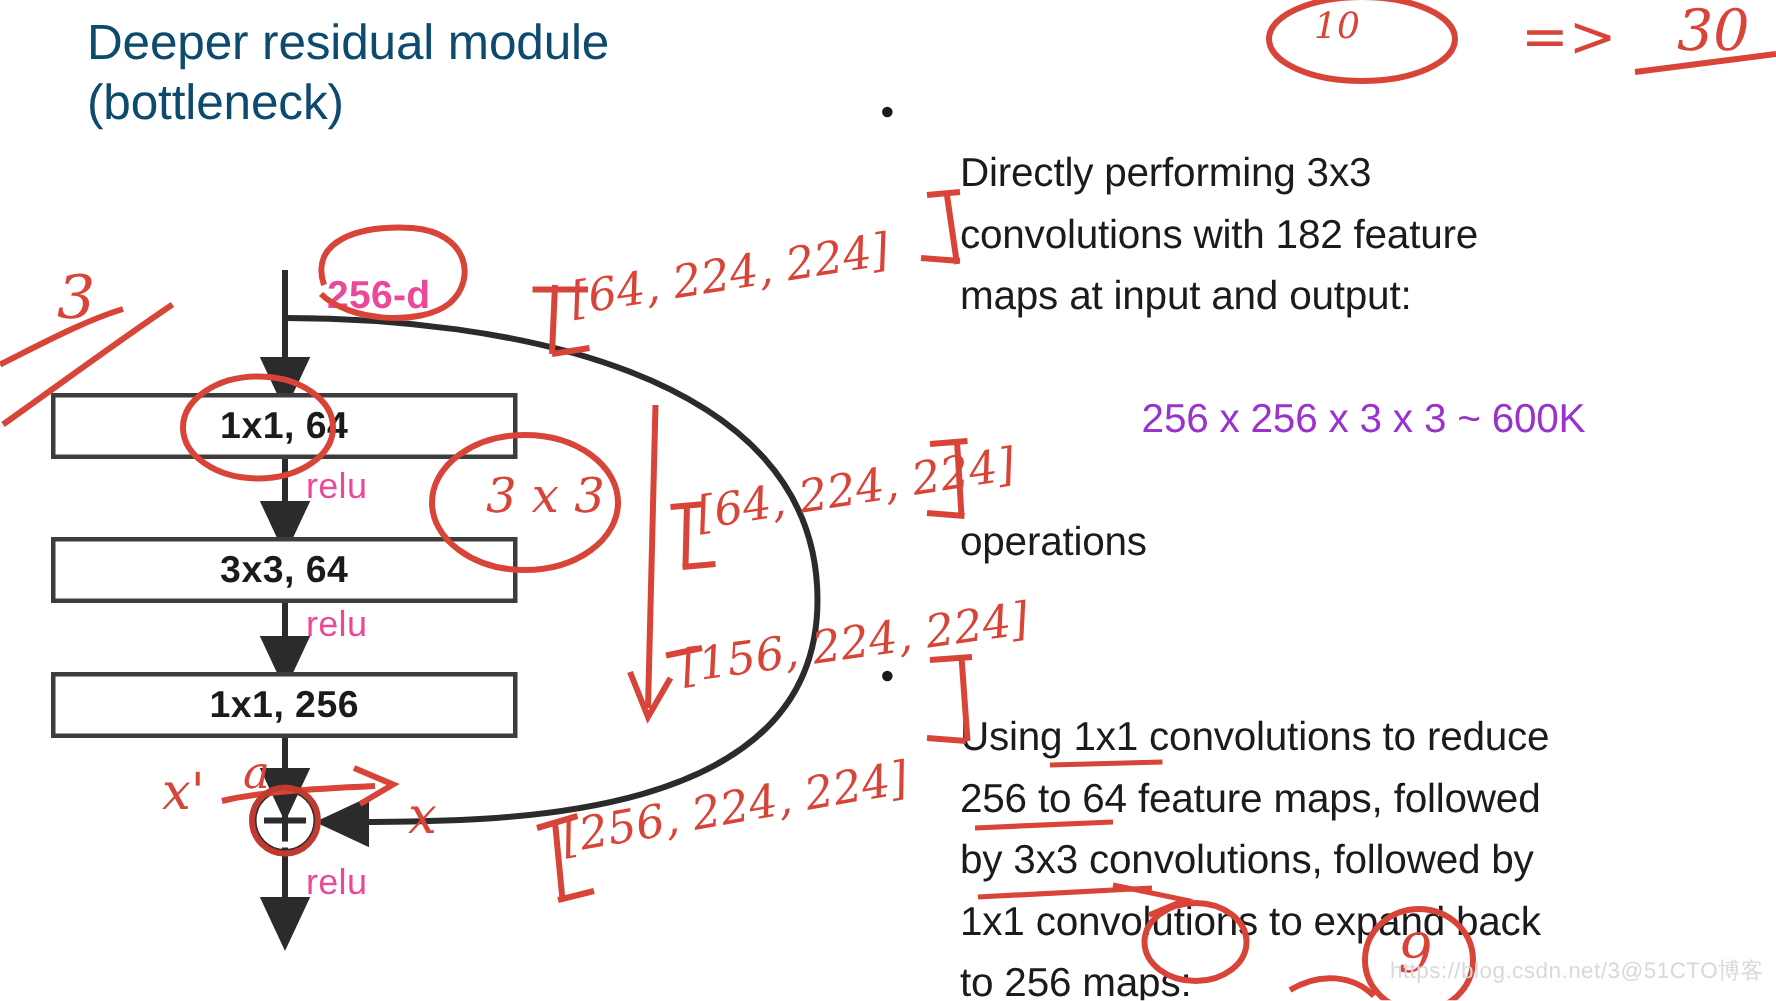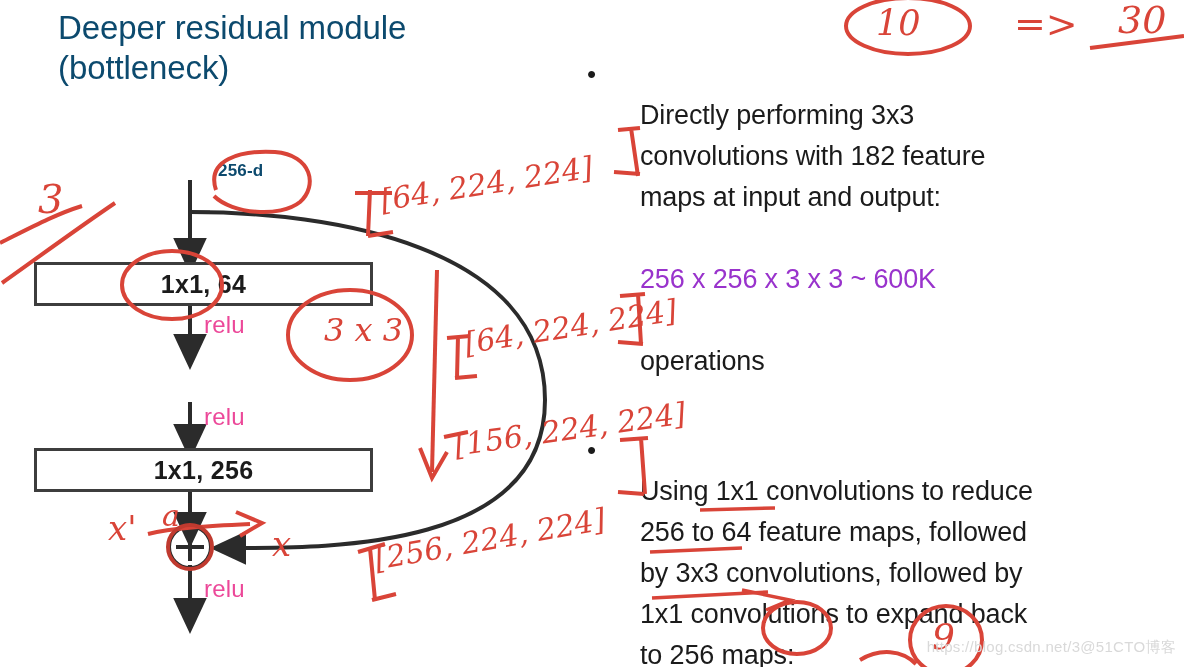--- a/index.html
+++ b/index.html
@@ -37,45 +37,46 @@
   #diagram {
     position: absolute;
     left: 0;
     top: 150px;
     width: 580px;
     height: 500px;
   }
   .conv-box {
     position: absolute;
     left: 34px;
-    width: 339px;
+    width: 311px;
     height: 44px;
     border: 3px solid #3d3d3d;
     background: #ffffff;
     box-sizing: border-box;
     display: flex;
     align-items: center;
     justify-content: center;
   }
   .conv-box span {
     font-size: 25px;
     font-weight: bold;
     color: #1b1b1b;
     letter-spacing: 0.3px;
   }
   #box-conv1 { top: 112px; }
   #box-conv2 { top: 208px; }
   #box-conv3 { top: 298px; }
 
   .dim-label {
     position: absolute;
-    font-size: 17px;
+    font-size: 26px;
     font-weight: bold;
-    color: #0c4a6e;
+    color: #ec4899;
     letter-spacing: 0.2px;
+    margin-top: 20px;
   }
   #label-256d { left: 218px; top: 11px; }
 
   .relu-label {
     position: absolute;
     font-size: 24px;
     color: #ec4899;
     letter-spacing: 0.2px;
   }
   #relu-1 { left: 204px; top: 161px; }
@@ -119,20 +120,21 @@
     line-height: 41px;
     color: #1b1b1b;
     letter-spacing: -0.15px;
     white-space: pre-line;
   }
   .calc-line {
     font-size: 27px;
     line-height: 41px;
     letter-spacing: -0.15px;
     white-space: pre-line;
+    text-align: center;
   }
   #bullet-2 { margin-top: 7px; }
 
   
   #ink {
     position: absolute;
     left: 0;
     top: 0;
     width: 1184px;
     height: 667px;
@@ -193,20 +195,23 @@
 
       <circle cx="190" cy="397" r="21" fill="none" stroke="#2b2b2b" stroke-width="4"></circle>
       <line x1="176" y1="397" x2="204" y2="397" stroke="#2b2b2b" stroke-width="4"></line>
       <line x1="190" y1="383" x2="190" y2="411" stroke="#2b2b2b" stroke-width="4"></line>
     </svg>
 
     <div class="dim-label" id="label-256d">256-d</div>
 
     <div class="conv-box" id="box-conv1">
       <span>1x1, 64</span>
+    </div>
+    <div class="conv-box" id="box-conv2">
+      <span>3x3, 64</span>
     </div>
     <div class="conv-box" id="box-conv3">
       <span>1x1, 256</span>
     </div>
 
     <div class="relu-label" id="relu-1">relu</div>
     <div class="relu-label" id="relu-2">relu</div>
     <div class="relu-label" id="relu-3">relu</div>
   </div>
 
@@ -276,21 +281,21 @@
       <path d="M650,552 L742,548" fill="none" stroke="#d94438" stroke-width="3.5"></path>
       <path d="M652,598 L768,592" fill="none" stroke="#d94438" stroke-width="3.5"></path>
       <path d="M742,590 L790,600 L766,610" fill="none" stroke="#d94438" stroke-width="3.5"></path>
 
       <ellipse cx="797" cy="628" rx="34" ry="26" fill="none" stroke="#d94438" stroke-width="4"></ellipse>
 
       <ellipse cx="946" cy="640" rx="36" ry="34" fill="none" stroke="#d94438" stroke-width="4"></ellipse>
       <path d="M860,660 C880,648 902,650 916,664" fill="none" stroke="#d94438" stroke-width="4"></path>
     </svg>
 
-    <div class="ink-text" style="left:876px;top:3px;font-size:35px;">10</div>
+    <div class="ink-text" style="left:876px;top:3px;font-size:24px;">10</div>
     <div class="ink-text" style="left:1014px;top:2px;font-size:38px;font-style:normal;">=&gt;</div>
     <div class="ink-text" style="left:1118px;top:-2px;font-size:38px;">30</div>
 
     <div class="ink-text" style="left:38px;top:176px;font-size:40px;">3</div>
 
     <div class="ink-text" style="left:324px;top:311px;font-size:32px;">3 x 3</div>
 
     <div class="ink-text" style="left:378px;top:183px;font-size:30px;transform:rotate(-9deg);transform-origin:left top;">[64, 224, 224]</div>
     <div class="ink-text" style="left:462px;top:326px;font-size:30px;transform:rotate(-9deg);transform-origin:left top;">[64, 224, 224]</div>
     <div class="ink-text" style="left:452px;top:428px;font-size:30px;transform:rotate(-8deg);transform-origin:left top;">[156, 224, 224]</div>

